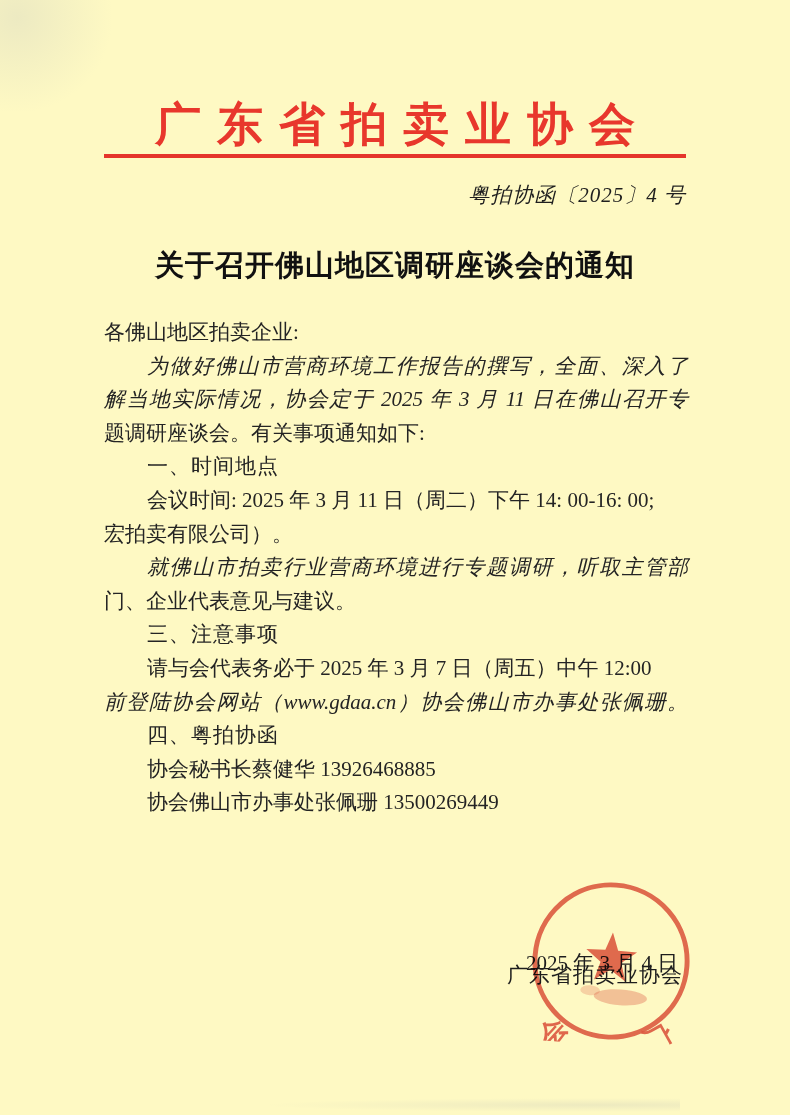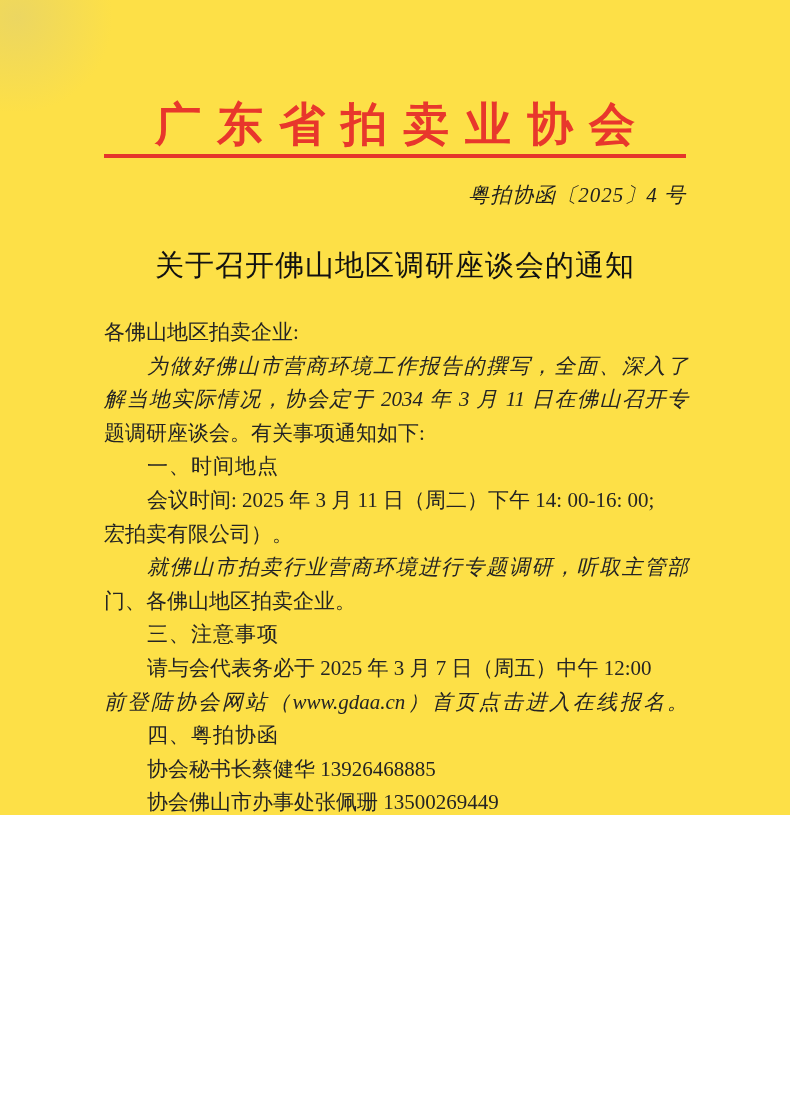--- a/index.html
+++ b/index.html
@@ -1,19 +1,19 @@
 <!DOCTYPE html>
 <html><head>
 <meta charset="utf-8">
 <style>
   html,body{margin:0;padding:0;background:#ffffff;}
   .page{
     position:relative;
-    width:790px;height:815px;
-    background:#fde047;
+    width:790px;height:1115px;
+    background:#fef9c3;
     overflow:hidden;
     font-family:"Liberation Serif","DejaVu Serif",serif;
     color:#222222;
   }
   
   .smudge-tl{
     position:absolute;left:-20px;top:-20px;width:150px;height:150px;
     background:radial-gradient(circle at 25% 25%, rgba(175,180,190,0.22), rgba(175,180,190,0) 60%);
     pointer-events:none;
   }
@@ -36,21 +36,21 @@
   }
   .doc-number{
     position:absolute;top:181px;right:104px;
     font-size:21px;color:#1f1f1f;letter-spacing:1px;
     white-space:nowrap;
     font-style:italic;
   }
   .doc-title{
     position:absolute;top:246px;left:0;width:100%;
     text-align:center;
-    font-size:29px;font-weight:400;color:#111111;
+    font-size:29px;font-weight:700;color:#111111;
     letter-spacing:1px;white-space:nowrap;
   }
   .body-text{
     position:absolute;top:316px;left:104px;width:584px;
     font-size:21px;line-height:33.6px;color:#242424;
   }
   .body-text .line{height:33.6px;white-space:nowrap;}
   .body-text .indent{padding-left:43px;}
   .body-text .bold{font-weight:400;letter-spacing:1px;}
   .body-text .fill{white-space:normal;text-align:justify;text-align-last:justify;font-style:italic;}
@@ -85,30 +85,30 @@
 
   <div class="red-rule"></div>
 
   <div class="doc-number">粤拍协函〔2025〕4 号</div>
 
   <div class="doc-title">关于召开佛山地区调研座谈会的通知</div>
 
   <div class="body-text">
     <div class="line">各佛山地区拍卖企业:</div>
     <div class="line indent fill">为做好佛山市营商环境工作报告的撰写，全面、深入了</div>
-    <div class="line fill">解当地实际情况，协会定于 2034 年 3 月 11 日在佛山召开专</div>
+    <div class="line fill">解当地实际情况，协会定于 2025 年 3 月 11 日在佛山召开专</div>
     <div class="line">题调研座谈会。有关事项通知如下:</div>
     <div class="line indent bold">一、时间地点</div>
     <div class="line indent">会议时间: 2025 年 3 月 11 日（周二）下午 14: 00-16: 00;</div>
     <div class="line">宏拍卖有限公司）。</div>
     <div class="line indent fill">就佛山市拍卖行业营商环境进行专题调研，听取主管部</div>
-    <div class="line">门、各佛山地区拍卖企业。</div>
+    <div class="line">门、企业代表意见与建议。</div>
     <div class="line indent bold">三、注意事项</div>
     <div class="line indent">请与会代表务必于 2025 年 3 月 7 日（周五）中午 12:00</div>
-    <div class="line fill">前登陆协会网站（www.gdaa.cn）首页点击进入在线报名。</div>
+    <div class="line fill">前登陆协会网站（www.gdaa.cn）协会佛山市办事处张佩珊。</div>
     <div class="line indent bold">四、粤拍协函</div>
     <div class="line indent">协会秘书长蔡健华&nbsp;13926468885</div>
     <div class="line indent">协会佛山市办事处张佩珊&nbsp;13500269449</div>
   </div>
 
   <div class="sig-org">广东省拍卖业协会</div>
   <div class="sig-date">2025 年 3 月 4 日</div>
 
   <svg class="seal" viewBox="0 0 170 170" xmlns="http://www.w3.org/2000/svg" aria-hidden="true">
     <defs>

